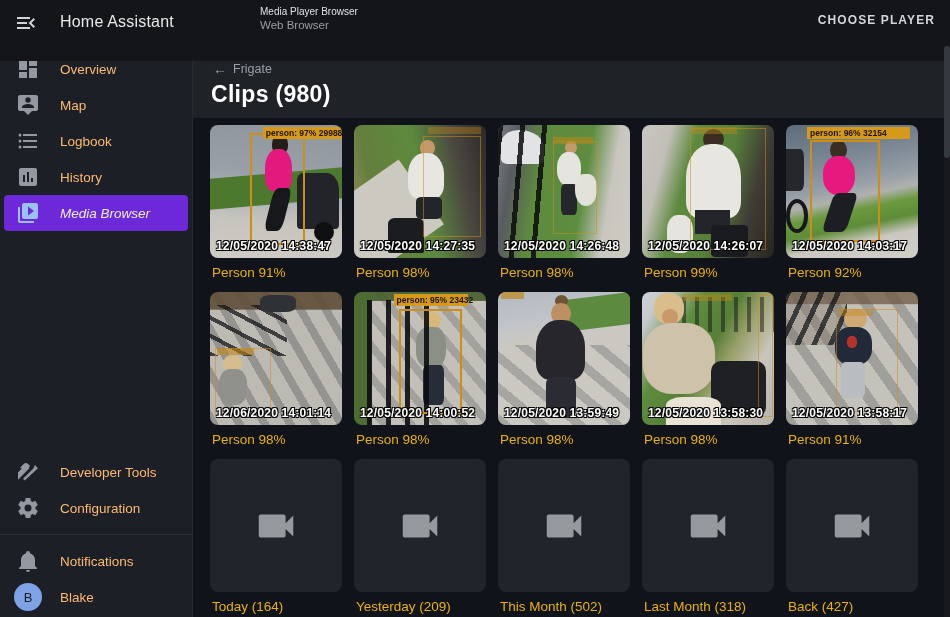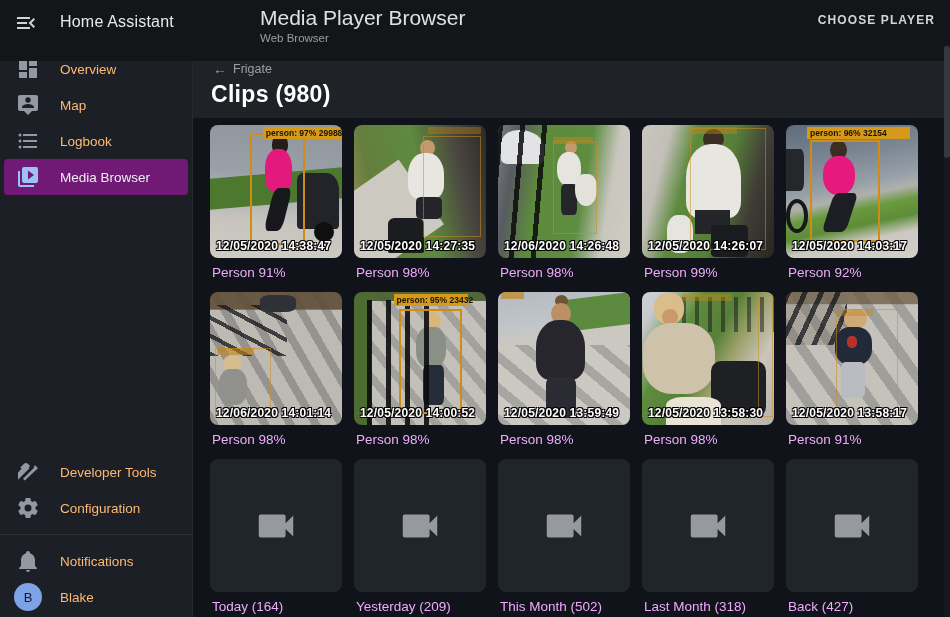--- a/index.html
+++ b/index.html
@@ -4,48 +4,48 @@
 <style>
   * { margin:0; padding:0; box-sizing:border-box; }
   html,body { width:950px; height:617px; overflow:hidden; background:#10131a; font-family:"Liberation Sans", sans-serif; }
   .stage { position:relative; width:950px; height:617px; background:#10121 6; }
 
   
   .appbar { position:absolute; left:0; top:0; width:950px; height:61px; background:#131519; display:flex; align-items:center; z-index:5; }
   .menu-btn { position:absolute; left:14px; top:11px; width:24px; height:24px; color:#cfd2d6; cursor:pointer; }
   .app-title { position:absolute; left:60px; top:13px; font-size:16px; color:#e8e9eb; letter-spacing:.2px; }
   .hdr-block { position:absolute; left:260px; top:6px; }
-  .hdr-title { font-size:21px; color:#dfe1e4; }
+  .hdr-title { font-size:10px; color:#dfe1e4; }
   .hdr-sub { font-size:11.5px; color:#9a9da3; margin-top:2px; }
   .choose-player { position:absolute; right:15px; top:13px; font-size:12px; font-weight:700; letter-spacing:1.1px; color:#d3d5d9; cursor:pointer; background:none; border:none; font-family:inherit; }
 
   
   .sidebar { position:absolute; left:0; top:45px; width:193px; height:572px; background:#1c1f25; border-right:1px solid #26292f; z-index:4; }
   .nav { padding-top:6px; }
   .nav-item { position:relative; height:36px; display:flex; align-items:center; margin:0 4px; border-radius:4px; cursor:pointer; }
   .nav-item .ic { position:absolute; left:12px; top:6px; width:24px; height:24px; color:#9499a1; }
   .nav-item .lbl { position:absolute; left:56px; font-size:13.5px; color:#fdba74; }
-  .nav-item.selected { background:#701a75; }
+  .nav-item.selected { background:#6d28d9;font-style:italic; }
   .nav-item.selected .ic { color:#9cc0f8; }
   .nav-item.selected .lbl { color:#edeff2; font-weight:500; }
   .sidebar-bottom { position:absolute; left:0; bottom:2px; width:100%; }
   .side-divider { height:1px; background:#2b2e34; margin:8px 0; }
   .avatar { position:absolute; left:10px; top:4px; width:28px; height:28px; border-radius:50%; background:#7da3e6; color:#171a1f; font-size:13px; font-weight:500; display:flex; align-items:center; justify-content:center; }
 
   
   .content-header { position:absolute; left:193px; top:45px; width:757px; height:73px; background:#1f2227; z-index:2; }
   .back-link { position:absolute; left:20px; top:17px; font-size:12.5px; color:#9ca0a6; cursor:pointer; display:flex; align-items:center; gap:6px; }
   .back-arrow { font-size:14px; line-height:1; }
   .page-title { position:absolute; left:18px; top:36px; font-size:23px; font-weight:700; color:#ffffff; letter-spacing:.3px; }
 
   .content { position:absolute; left:193px; top:118px; width:757px; height:530px; background:#10131a; overflow:hidden; }
   .grid { position:absolute; left:17px; top:7px; }
   .row { display:flex; gap:12px; }
   .cell { width:132px; }
-  .cap { margin:7px 0 8px 2px; height:19px; font-size:13.5px; color:#f0abfc; }
+  .cap { margin:7px 0 8px 2px; height:19px; font-size:13.5px; color:#eab308; }
 
   .thumb { position:relative; width:132px; height:133px; border-radius:8px; overflow:hidden; background:#2a2d33; cursor:pointer; }
   .thumb > div { position:absolute; }
   .ts { position:absolute; left:6px; bottom:5px; font-size:12px; font-weight:700; color:#fff; letter-spacing:.2px; white-space:nowrap;
         text-shadow:-1px -1px 0 #000, 1px -1px 0 #000, -1px 1px 0 #000, 1px 1px 0 #000, 0 1px 0 #000; z-index:6; }
   .det { position:absolute; top:2px; z-index:6; font-size:8.5px; font-weight:700; color:#1d1400; background:#d59a19; padding:1px 3px; white-space:nowrap; }
   .bbox { position:absolute; border:2px solid #cf8c17; z-index:5; }
   .bbox.faint { border-width:1px; border-color:rgba(205,140,25,.55); }
   .strip { position:absolute; height:7px; background:rgba(195,135,25,.85); z-index:5; }
 
@@ -189,20 +189,26 @@
               <path d="M20,2H4A2,2 0 0,0 2,4V16A2,2 0 0,0 4,18H8L12,22L16,18H20A2,2 0 0,0 22,16V4A2,2 0 0,0 20,2M12,4.3A2.7,2.7 0 0,1 14.7,7A2.7,2.7 0 0,1 12,9.7A2.7,2.7 0 0,1 9.3,7A2.7,2.7 0 0,1 12,4.3M18,15H6V14.1C6,12.1 10,11 12,11C14,11 18,12.1 18,14.1V15Z"></path>
             </svg></span>
         <span class="lbl">Map</span>
       </div>
       <div class="nav-item">
         <span class="ic"><svg viewBox="0 0 24 24" fill="currentColor">
               <path d="M7,5H21V7H7V5M7,13V11H21V13H7M4,4.5A1.5,1.5 0 0,1 5.5,6A1.5,1.5 0 0,1 4,7.5A1.5,1.5 0 0,1 2.5,6A1.5,1.5 0 0,1 4,4.5M4,10.5A1.5,1.5 0 0,1 5.5,12A1.5,1.5 0 0,1 4,13.5A1.5,1.5 0 0,1 2.5,12A1.5,1.5 0 0,1 4,10.5M7,19V17H21V19H7M4,16.5A1.5,1.5 0 0,1 5.5,18A1.5,1.5 0 0,1 4,19.5A1.5,1.5 0 0,1 2.5,18A1.5,1.5 0 0,1 4,16.5Z"></path>
             </svg></span>
         <span class="lbl">Logbook</span>
       </div>
+      <div class="nav-item">
+        <span class="ic"><svg viewBox="0 0 24 24" fill="currentColor">
+              <path d="M17,17H15V13H17M13,17H11V7H13M9,17H7V10H9M19,3H5C3.89,3 3,3.9 3,5V19A2,2 0 0,0 5,21H19A2,2 0 0,0 21,19V5C21,3.89 20.1,3 19,3Z"></path>
+            </svg></span>
+        <span class="lbl">History</span>
+      </div>
       <div class="nav-item selected">
         <span class="ic"><svg viewBox="0 0 24 24" fill="currentColor">
               <path d="M4,6H2V20A2,2 0 0,0 4,22H18V20H4V6M20,2H8A2,2 0 0,0 6,4V16A2,2 0 0,0 8,18H20A2,2 0 0,0 22,16V4A2,2 0 0,0 20,2M12,14.5V5.5L18,10L12,14.5Z"></path>
             </svg></span>
         <span class="lbl">Media Browser</span>
       </div>
     </div>
 
     <div class="sidebar-bottom">
       <div class="nav-item">
@@ -273,21 +279,21 @@
         <div class="cell">
           <div class="thumb t3">
             <div class="car"></div>
               <div class="fence"></div>
             <div class="head"></div>
               <div class="body"></div>
               <div class="legs"></div>
               <div class="bag"></div>
             <div class="bbox faint"></div>
               <div class="strip"></div>
-            <div class="ts">12/06/2020 14:26:48</div>
+            <div class="ts">12/05/2020 14:26:48</div>
           </div>
           <div class="cap">Person 98%</div>
         </div>
         <div class="cell">
           <div class="thumb t4">
             <div class="head"></div>
               <div class="body"></div>
               <div class="shorts"></div>
             <div class="bagL"></div>
               <div class="bagD"></div>

